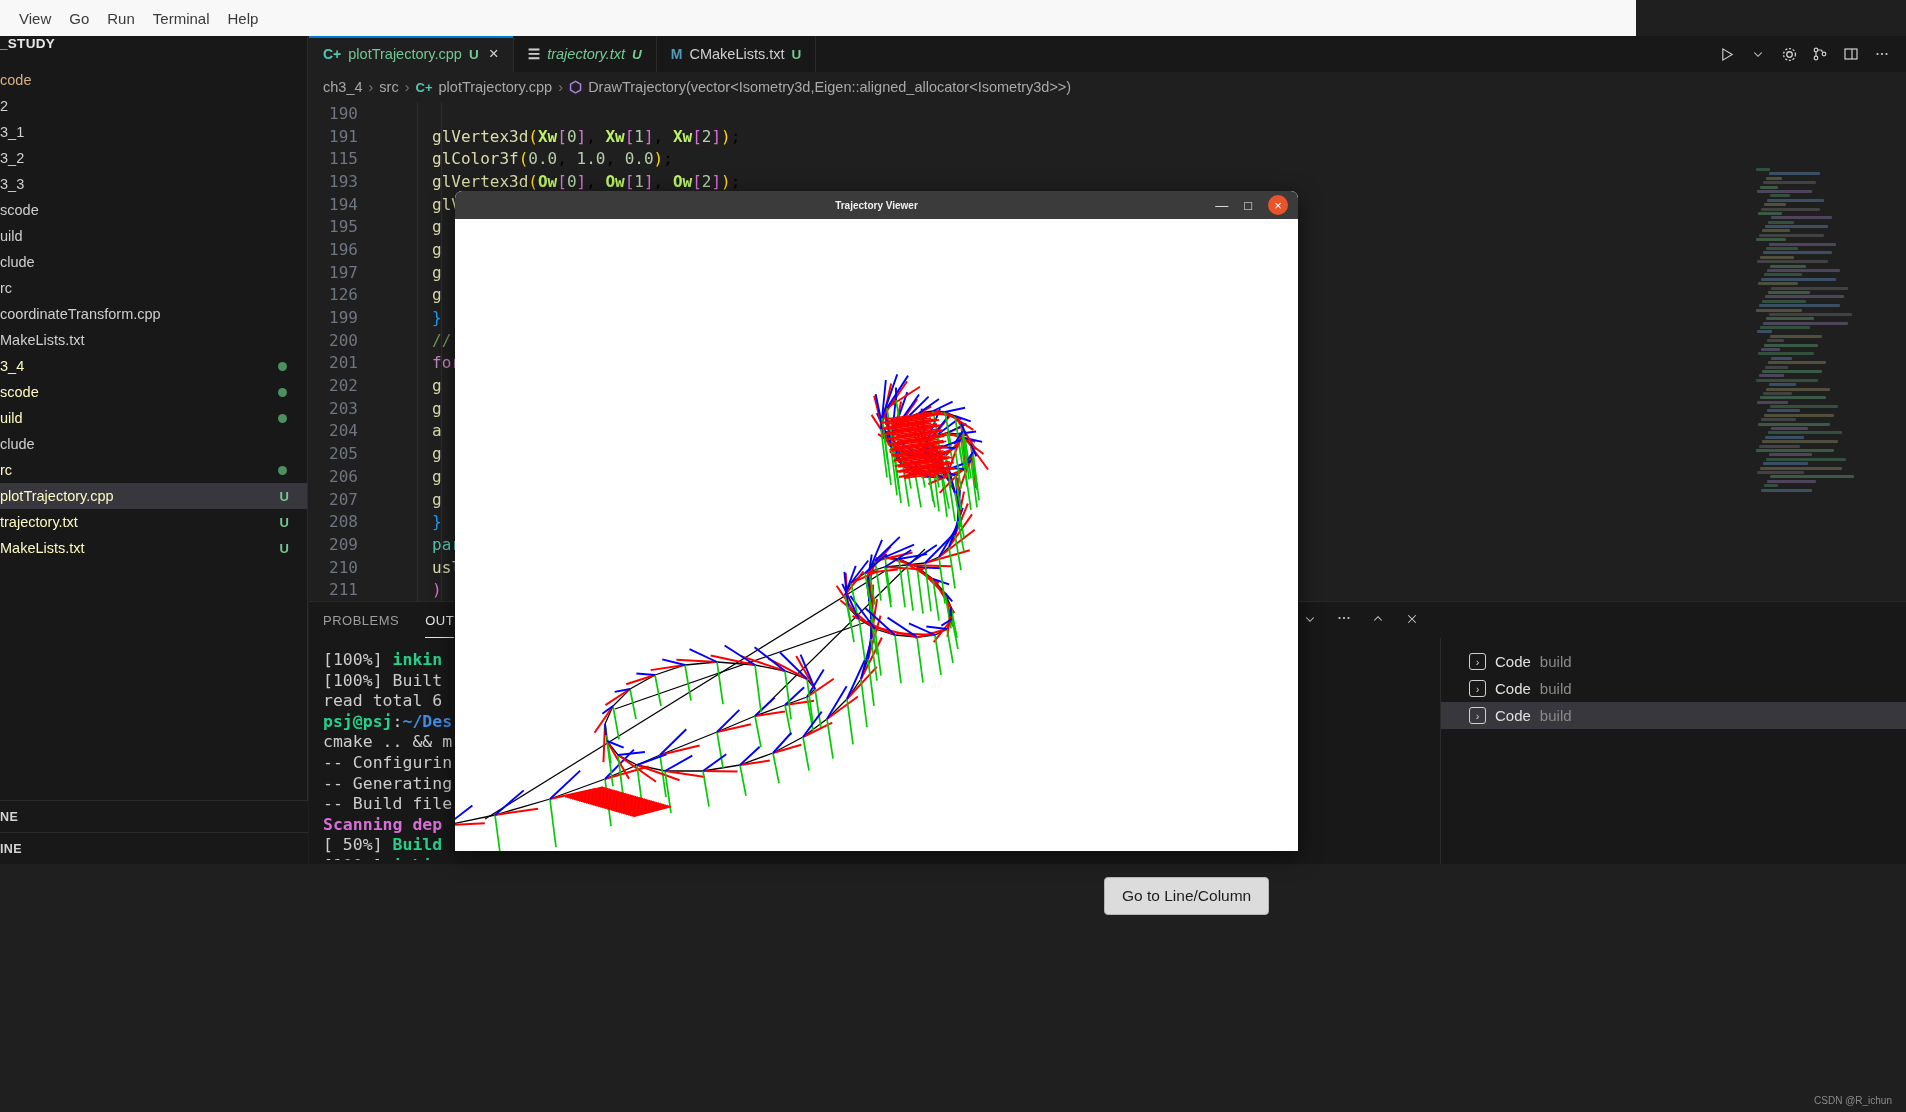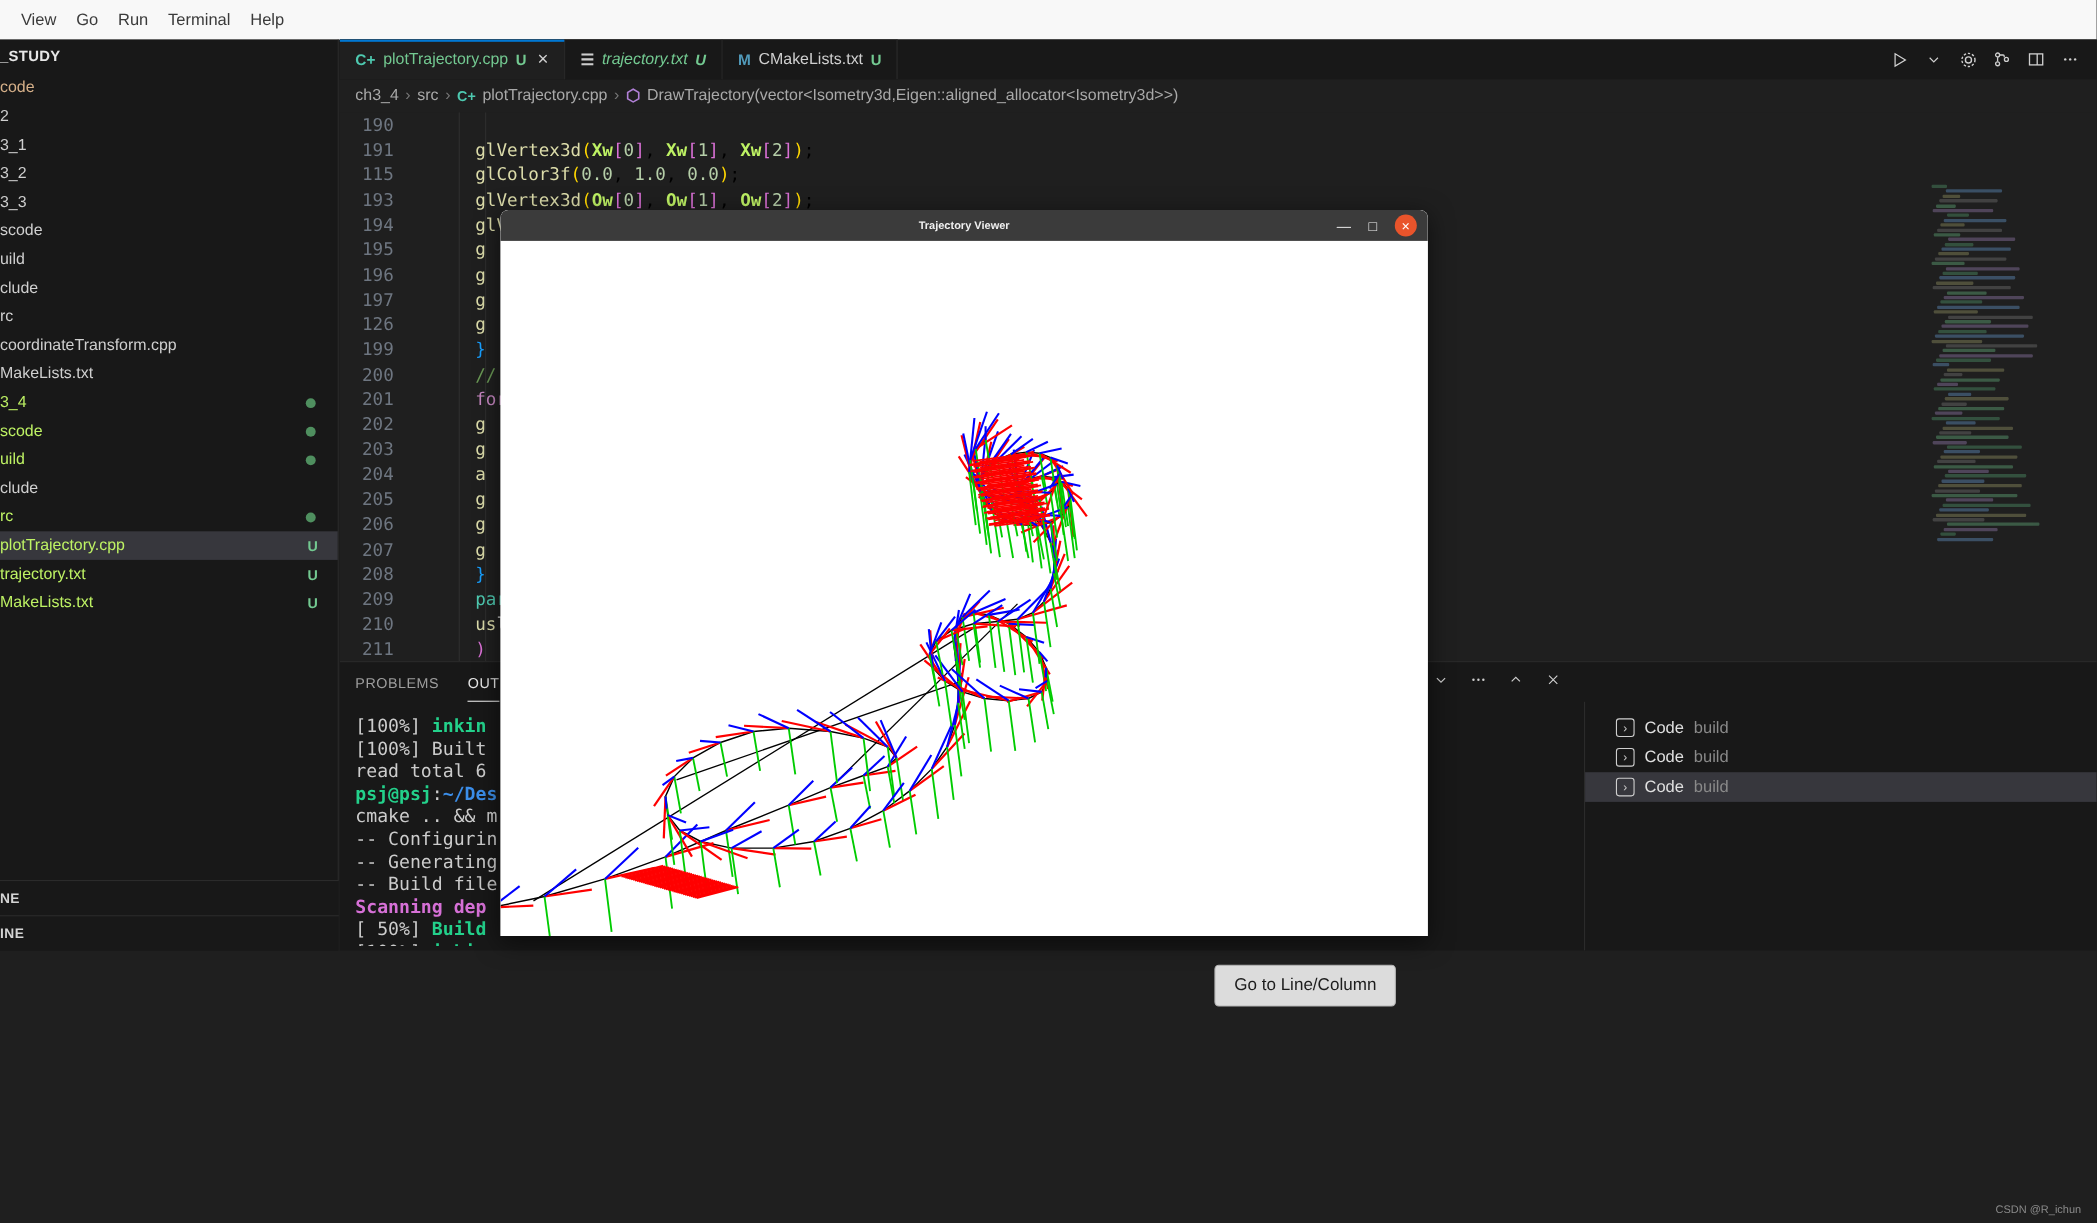--- a/index.html
+++ b/index.html
@@ -1,39 +1,39 @@
 <!DOCTYPE html>
 <html><head>
 <meta charset="utf-8">
 <style>
   * { margin:0; padding:0; box-sizing:border-box; }
   html,body { width:1906px; height:1112px; overflow:hidden; background:#1f1f1f;
               font-family:"Liberation Sans", sans-serif; }
 
   
-  #menubar { position:absolute; left:0; top:0; width:1906px; height:36px;
+  #menubar { position:absolute; left:0; top:0; width:1636px; height:36px;
              background:#f8f8f8; display:flex; align-items:center; padding-left:10px; }
   #menubar .mi { font-size:15px; color:#3a3a3a; padding:3px 9px; border-radius:4px; }
 
   
   #sidebar { position:absolute; left:0; top:36px; width:308px; height:828px;
              background:#181818; border-right:1px solid #2b2b2b; }
   #sb-head { height:35px; display:flex; align-items:center; justify-content:space-between;
              padding:0 12px 0 0; }
   #sb-head .ttl { font-size:12.5px; letter-spacing:.6px; color:#bdbdbd; font-weight:400; }
   #sb-head .dots { color:#cfcfcf; font-size:17px; letter-spacing:1px; }
-  #sb-proj { height:29px; display:flex; align-items:center; }
+  #sb-proj { height:29px; display:flex; }
   #sb-proj .nm { font-size:13.5px; font-weight:bold; color:#e8e8e8; letter-spacing:.3px; }
   .ftree { padding-top:2px; }
   .frow { height:26px; display:flex; align-items:center; position:relative; }
   .frow .lbl { font-size:14.5px; white-space:nowrap; }
   .frow.sel { background:#37373d; }
   .frow .badge { position:absolute; right:18px; font-size:13px; font-weight:bold; color:#73c991; }
   .frow .gdot { position:absolute; right:20px; width:9px; height:9px; border-radius:50%; }
-  .c-white { color:#cfcfcf; } .c-green { color:#bef264; } .c-tan { color:#d6b089; }
+  .c-white { color:#cfcfcf; } .c-green { color:#fef9c3; } .c-tan { color:#d6b089; }
 
   #sb-bottom { position:absolute; left:0; bottom:0; width:308px; }
   .sb-sect { height:32px; display:flex; align-items:center; border-top:1px solid #2b2b2b;
              background:#181818; }
   .sb-sect .lbl { font-size:12.5px; font-weight:bold; color:#d4d4d4; letter-spacing:.4px; }
 
   
   #editor { position:absolute; left:309px; top:36px; right:0; height:828px; background:#1f1f1f; }
 
   #tabsbar { height:36px; background:#181818; display:flex; align-items:stretch; position:relative; }

